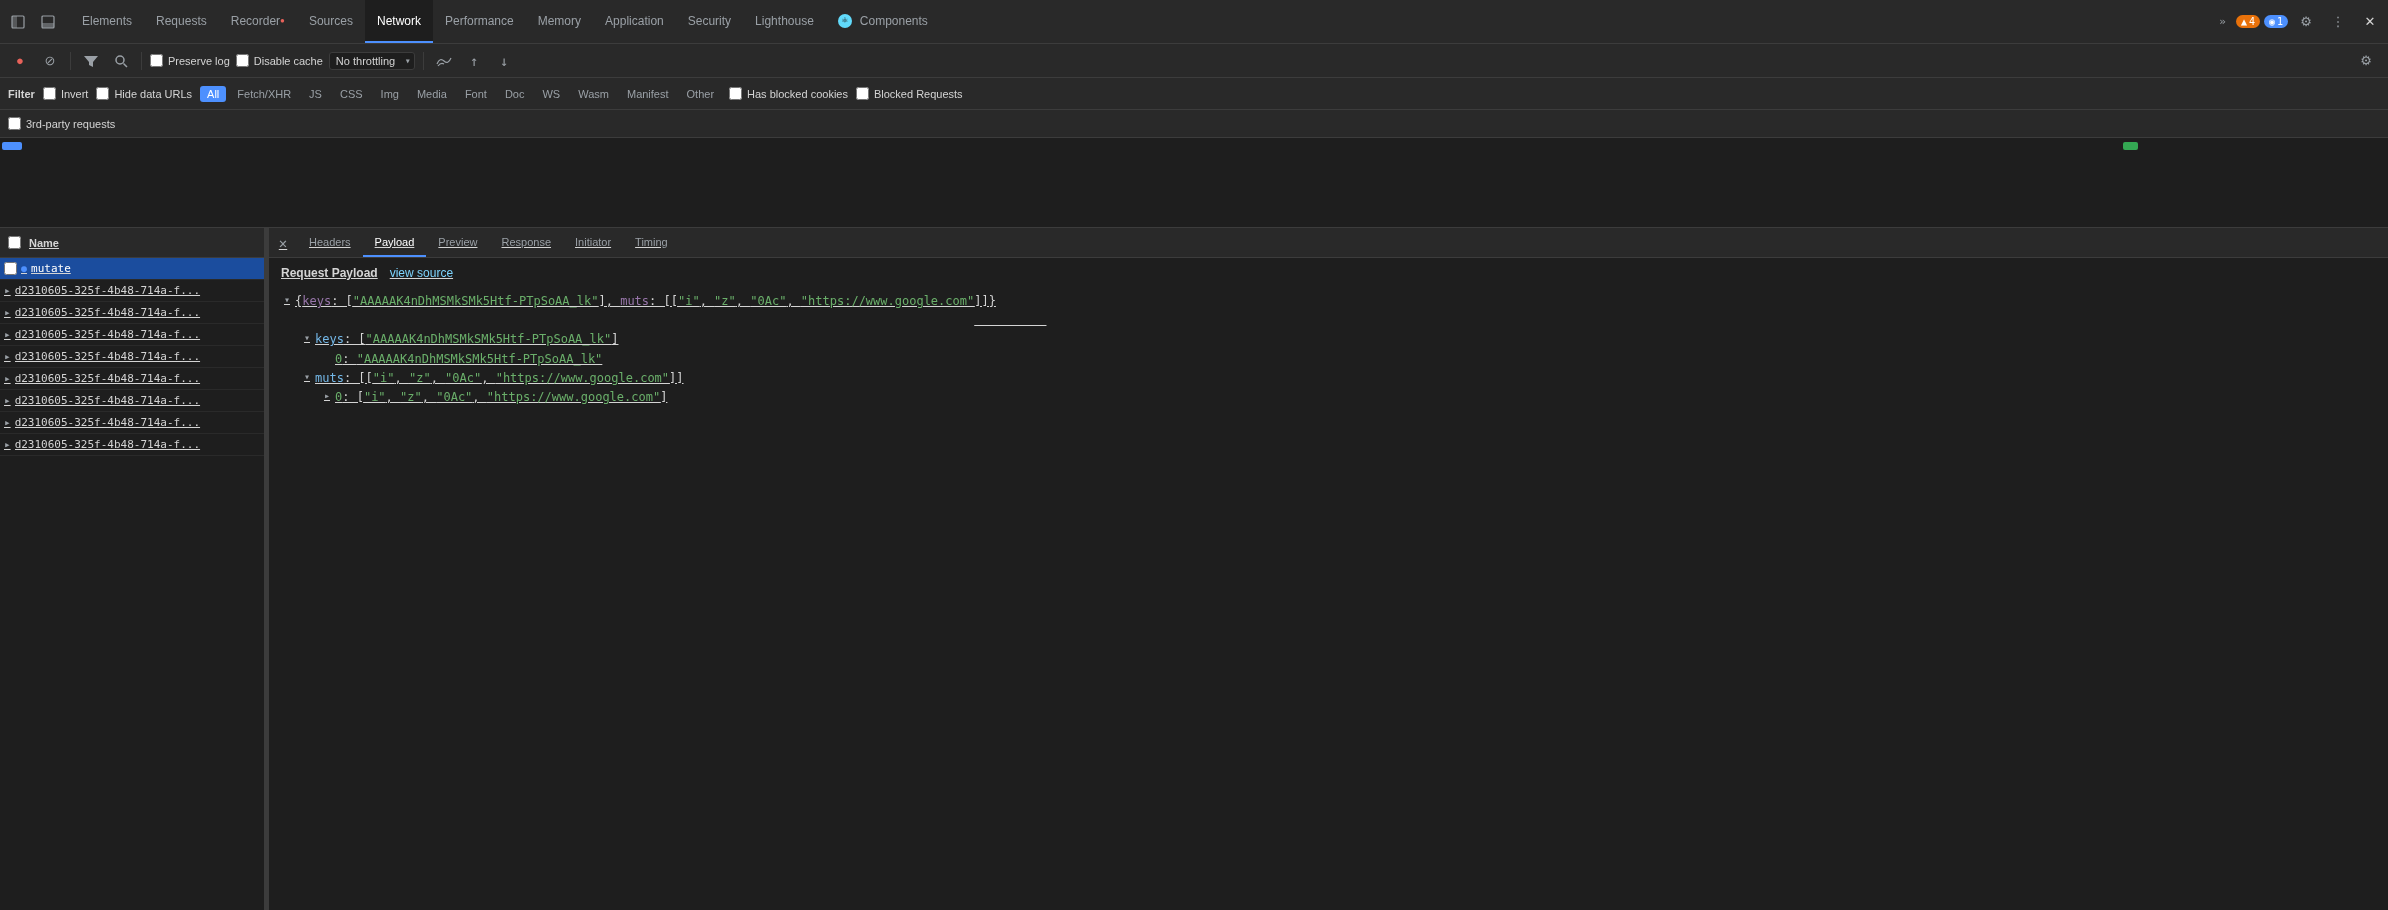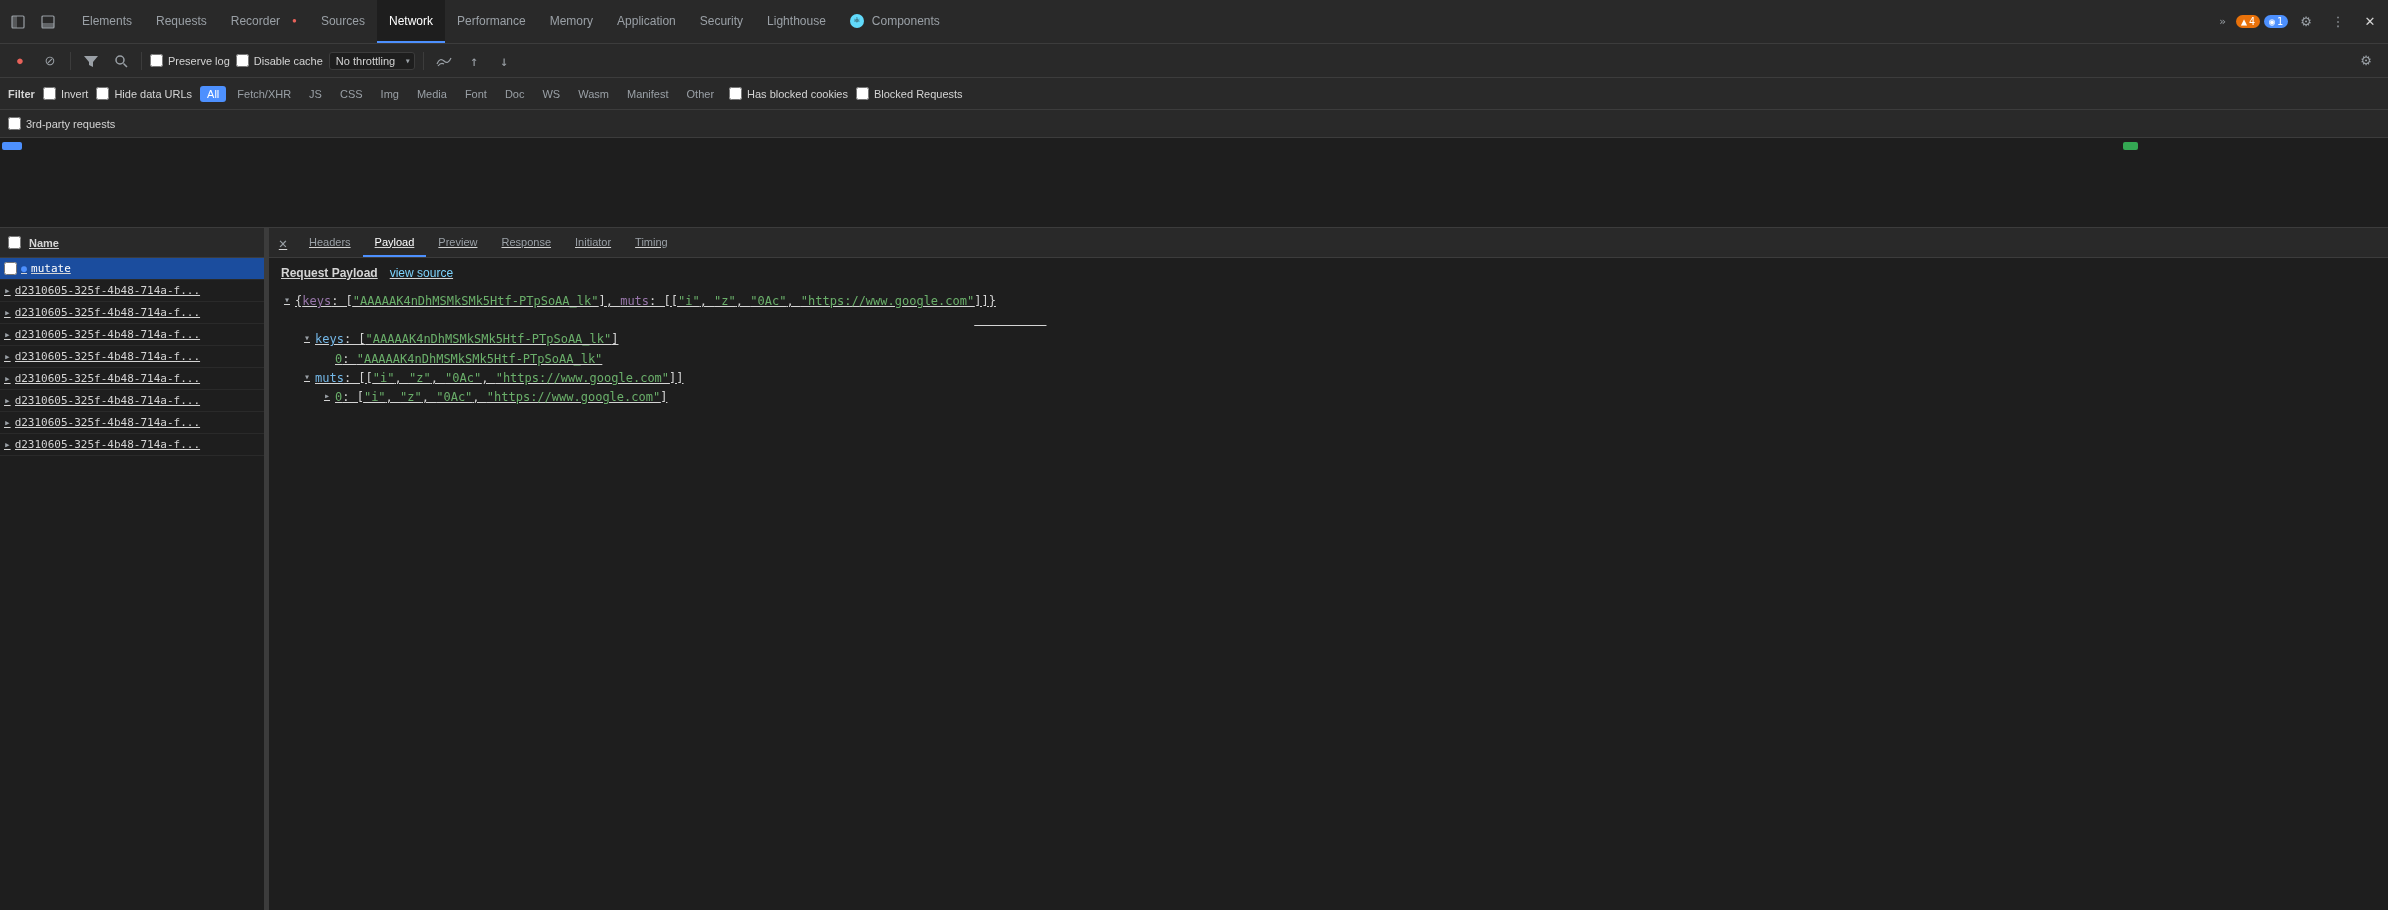--- a/index.html
+++ b/index.html
@@ -60,21 +60,21 @@
       font-family: Arial, sans-serif;
     }
     .tab-item.active {
       color: #fff;
       border-bottom: 2px solid #4d90fe;
       background: #1e1e1e;
     }
     .tab-item.recorder-tab {
       display: flex;
       align-items: center;
-      gap: 12px;
+      gap: 0;
     }
     .tab-right {
       display: flex;
       align-items: center;
       gap: 4px;
       margin-left: auto;
     }
     .badge {
       background: #e8710a;
       color: #fff;

